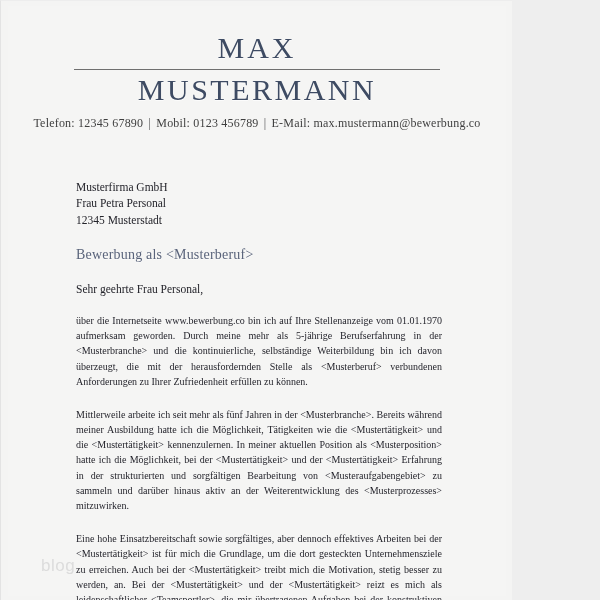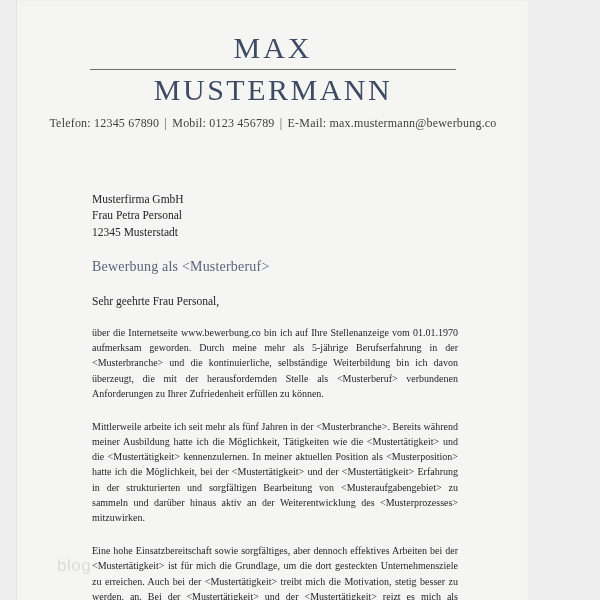--- a/index.html
+++ b/index.html
@@ -8,21 +8,21 @@
     width: 600px;
     height: 600px;
     overflow: hidden;
     background: #eeeeee;
   }
   body {
     font-family: "Liberation Serif", "DejaVu Serif", serif;
   }
   #page {
     position: absolute;
-    left: 16px;
+    left: 0;
     top: 0;
     width: 512px;
     height: 600px;
     background: #f4f4f3;
     box-sizing: border-box;
     border-left: 1px solid #e3e3e3;
     border-top: 1px solid #ededed;
     overflow: hidden;
   }
   #sheet {
@@ -76,21 +76,21 @@
     white-space: nowrap;
   }
   .contact .sep { padding: 0 2px; color: #555; }
 
   
   .content {
     margin: 0 64px 0 68px;
     color: #23232a;
   }
   .recipient {
-    margin-top: 60px;
+    margin-top: 48px;
     font-size: 11.5px;
     line-height: 1.42;
     color: #23232a;
   }
   .recipient div { white-space: nowrap; }
   .date {
     margin-top: 22px;
     text-align: right;
     font-size: 11.5px;
     color: #23232a;

